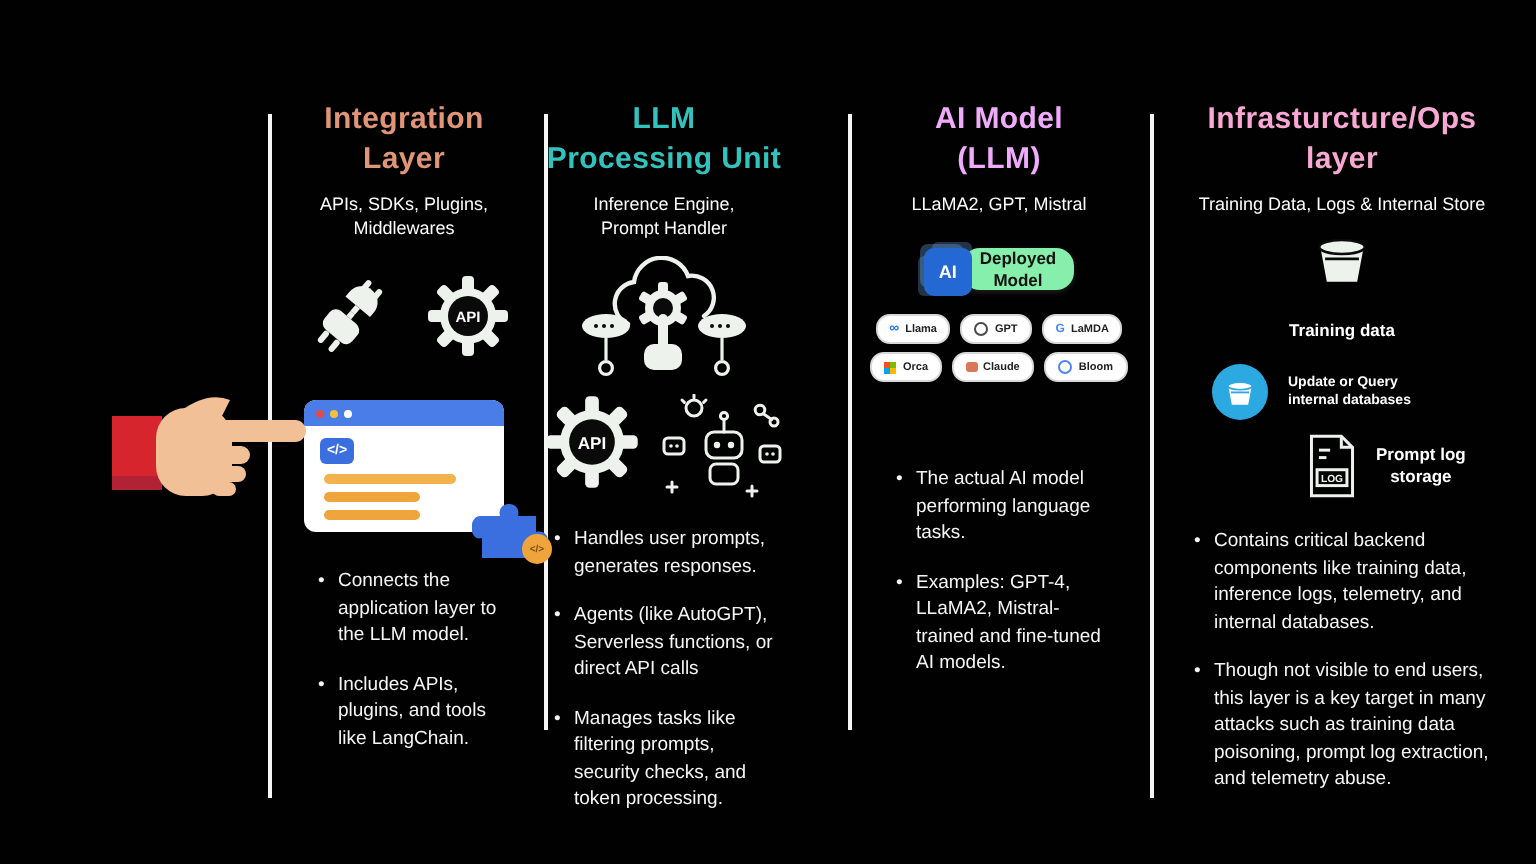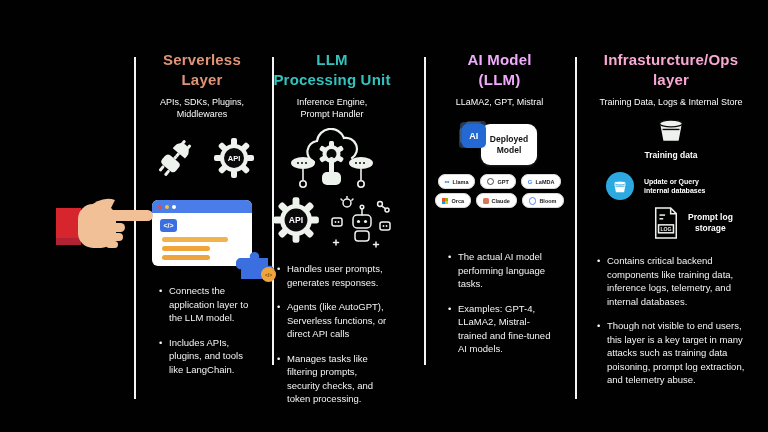--- a/index.html
+++ b/index.html
@@ -45,37 +45,37 @@
   
   .cloud-wrap{margin-top:8px;}
   .row2{display:flex;justify-content:center;align-items:flex-start;gap:10px;margin-top:-2px;}
   .col2 .bullets{margin-top:12px;}
 
   
   .deploy-row{display:flex;justify-content:center;align-items:flex-start;margin-top:16px;}
   .chip{position:relative;width:24px;height:24px;background:#2469d3;border-radius:5px;color:#fff;font-size:9px;
         font-weight:700;display:flex;align-items:center;justify-content:center;z-index:1;
         box-shadow:-3px -3px 0 -1px rgba(110,168,232,.35), -5px 2px 0 -2px rgba(110,168,232,.3), 2px -5px 0 -2px rgba(110,168,232,.3);}
-  .deploy-badge{background:#ffffff;color:#111;border-radius:9px;padding:10px 9px;font-size:8.5px;font-weight:700;
+  .deploy-badge{background:#86efac;color:#111;border-radius:9px;padding:0 9px;font-size:8.5px;font-weight:700;
                 line-height:1.25;white-space:pre-line;margin-left:-5px;box-shadow:0 1px 3px rgba(255,255,255,.15);}
   .pill-grid{display:flex;flex-wrap:wrap;justify-content:center;gap:4px 5px;margin-top:9px;}
   .pill{display:flex;align-items:center;gap:3px;background:#fff;border:1px solid #d8d8d8;border-radius:7px;
         padding:2px 6px;font-size:5.5px;font-weight:700;color:#222;height:9px;}
   .lg{display:inline-block;flex:none;}
   .lg-llama{color:#1877f2;font-size:7px;font-weight:700;line-height:5px;}
   .lg-gpt{width:5px;height:5px;border:1.4px solid #4a4a4a;border-radius:50%;}
   .lg-lamda{color:#4285F4;font-size:6px;font-weight:700;}
   .lg-orca{width:6px;height:6px;background:conic-gradient(#7fba00 0 25%,#ffb900 0 50%,#00a4ef 0 75%,#f25022 0);}
   .lg-claude{width:5.5px;height:5.5px;background:#d97757;border-radius:1.5px;}
   .lg-bloom{width:5.5px;height:5.5px;border:1.4px solid #4f86f7;border-radius:50%;}
   .col3 .bullets{margin-top:42px;padding-left:2px;}
 
   
   .buckets-row{display:flex;justify-content:space-around;align-items:flex-end;margin-top:10px;padding:0 4px;}
-  .bucket-stack{display:flex;flex-direction:column;align-items:center;gap:8px;}
+  .bucket-stack{display:flex;flex-direction:column;align-items:center;gap:18px;}
   .bucket-label{font-size:8.5px;font-weight:700;color:#fff;}
   .db-row{display:flex;align-items:center;gap:10px;margin:12px 0 0 26px;text-align:left;}
   .db-circle{width:28px;height:28px;border-radius:50%;background:#2da9e1;display:flex;align-items:center;justify-content:center;flex:none;}
   .db-text{font-size:7px;font-weight:700;line-height:1.35;white-space:pre-line;color:#fff;}
   .log-row{display:flex;align-items:center;gap:8px;margin:6px 0 0 72px;text-align:center;}
   .log-text{font-size:8.5px;font-weight:700;line-height:1.3;white-space:pre-line;color:#fff;}
   .col4 .bullets{margin-top:14px;}
 
   .hand{position:absolute;left:56px;top:191px;z-index:3;}
 </style>
@@ -96,21 +96,21 @@
       <rect x="50" y="50" width="12" height="7" rx="3.5"></rect>
     </g>
   </svg>
 
   <div class="divider" id="div1"></div>
   <div class="divider" id="div2"></div>
   <div class="divider" id="div3"></div>
   <div class="divider" id="div4"></div>
 
   <section class="col col1">
-    <h2 class="title c1">Serverless
+    <h2 class="title c1">Integration
 Layer</h2>
     <p class="subtitle">APIs, SDKs, Plugins,
 Middlewares</p>
 
     <div class="icons-row">
       <svg width="52" height="48" viewBox="0 0 52 48">
         <g fill="#eef2ed" transform="rotate(40 26 24)">
           <path d="M18 15 a8 8 0 0 1 16 0 v3 h-16 z"></path>
           <rect x="21" y="4" width="3" height="7" rx="1.5"></rect>
           <rect x="28" y="4" width="3" height="7" rx="1.5"></rect>

